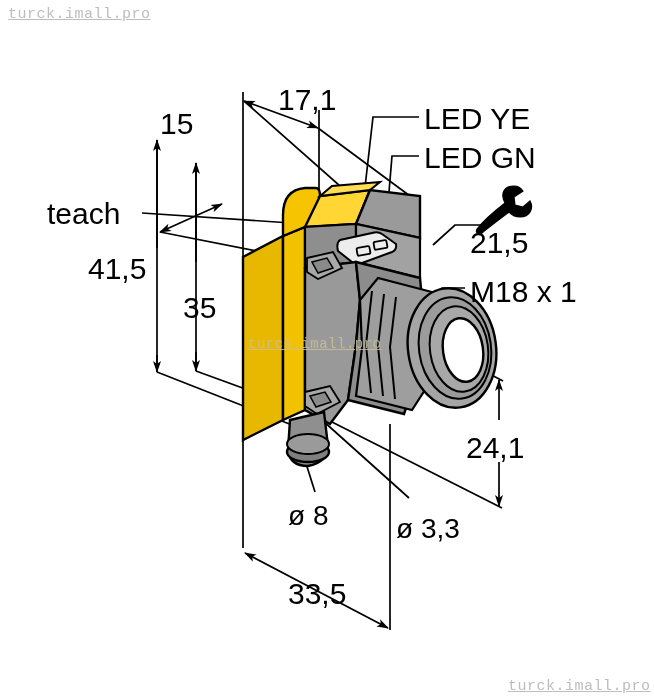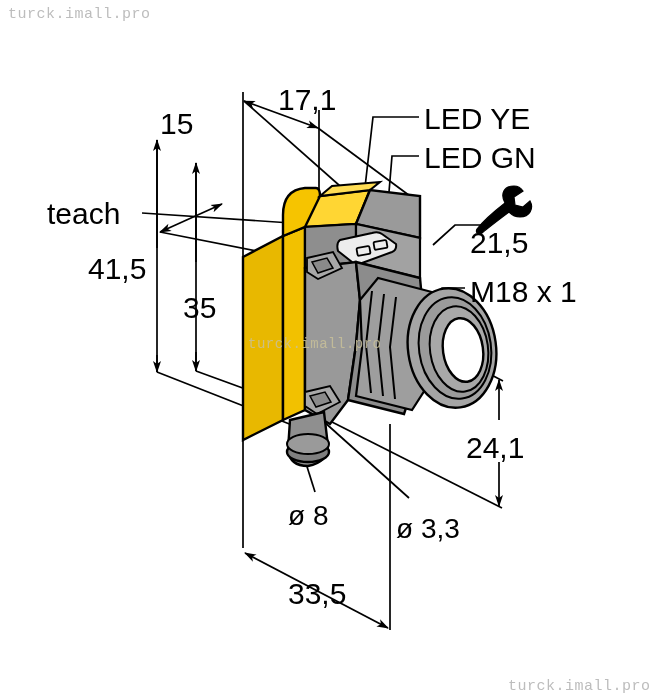--- a/index.html
+++ b/index.html
@@ -24,20 +24,21 @@
     top: 0;
   }
   .wm {
     position: absolute;
     font-family: "Liberation Mono", "DejaVu Sans Mono", monospace;
     font-size: 15px;
     letter-spacing: 0.5px;
     color: #bdbdbd;
     white-space: nowrap;
     user-select: none;
+    text-decoration: underline;
   }
   #wm-top    { left: 8px;  top: 6px; }
   #wm-bottom { left: 508px; top: 678px; }
   #wm-center {
     left: 248px; top: 336px;
     font-size: 14px;
     color: #c8c09a;
     opacity: 0.85;
   }
 </style>

